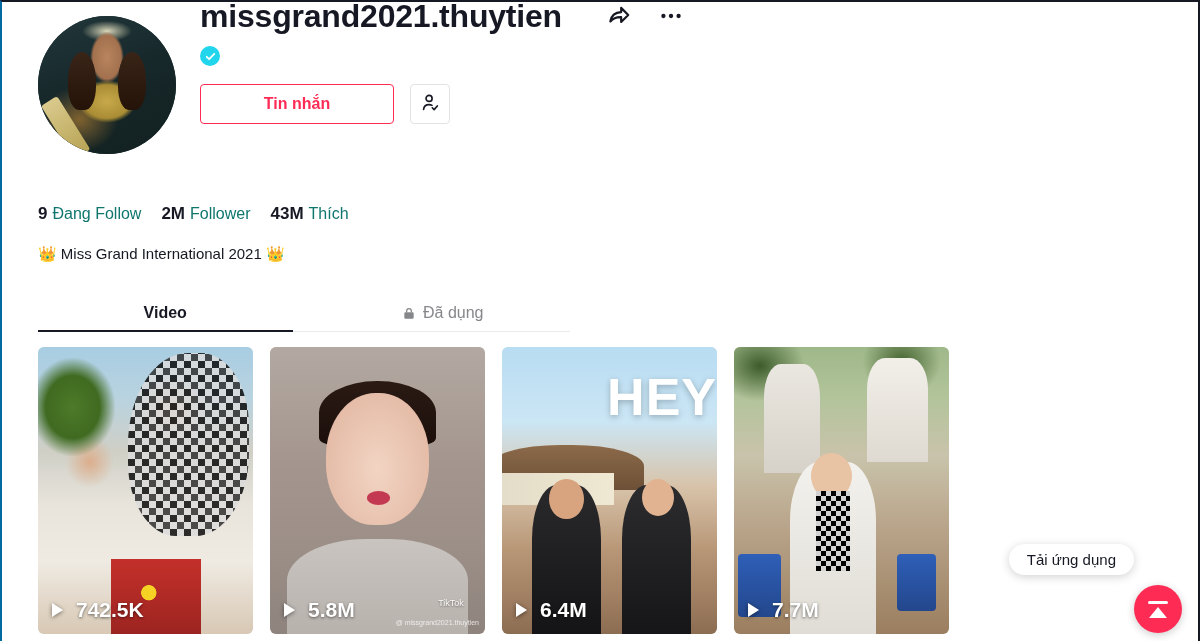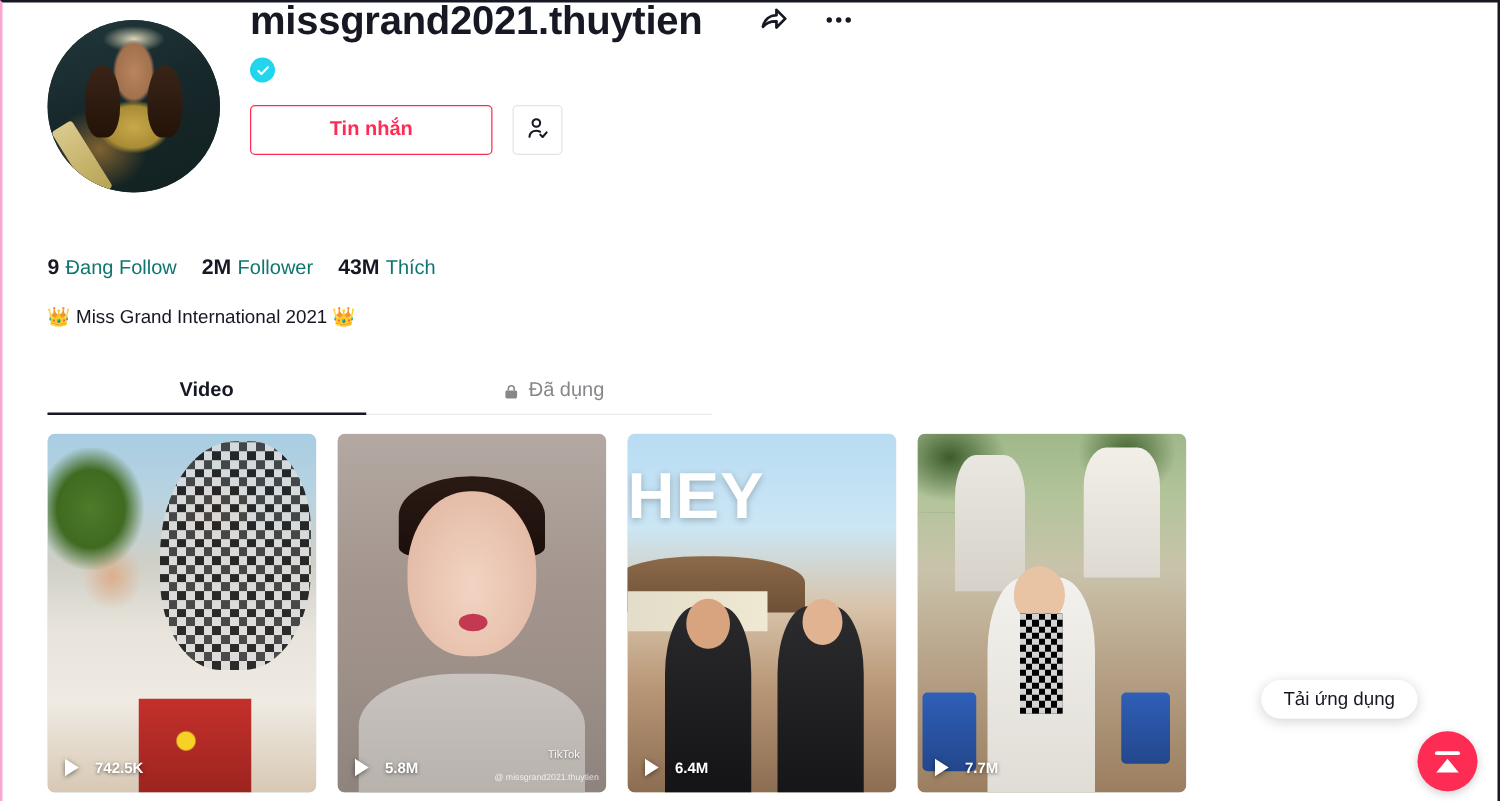--- a/index.html
+++ b/index.html
@@ -6,21 +6,21 @@
   html, body {
     width: 1200px; height: 641px;
     background: #ffffff;
     font-family: "Liberation Sans", sans-serif;
     overflow: hidden;
   }
   #page {
     position: relative;
     width: 1200px; height: 641px;
     background: #fff;
-    border-left: 2px solid #f9a8d4;
+    border-left: 2px solid #0369a1;
     border-right: 2px solid #161823;
     border-top: 2px solid #161823;
     overflow: hidden;
   }
 
   
   .profile-header {
     position: absolute;
     left: 36px; top: 0px;
     width: 1130px;
@@ -174,21 +174,21 @@
     border-radius: 6px;
     overflow: hidden;
     cursor: pointer;
     background: #ddd;
   }
   .thumb { position: absolute; inset: 0; }
   .play-row {
     position: absolute; left: 14px; bottom: 12px;
     display: flex; align-items: center; gap: 7px;
     color: #fff;
-    font-size: 12px; font-weight: bold;
+    font-size: 21px; font-weight: bold;
     text-shadow: 0 1px 3px rgba(0,0,0,.55);
     z-index: 3;
   }
   .play-tri {
     width: 0; height: 0;
     border-left: 11px solid #fff;
     border-top: 7px solid transparent;
     border-bottom: 7px solid transparent;
     filter: drop-shadow(0 1px 2px rgba(0,0,0,.5));
   }
@@ -200,21 +200,21 @@
     color: #fff; font-size: 9px; font-weight: normal;
     opacity: .9; z-index: 3;
     text-shadow: 0 1px 2px rgba(0,0,0,.5);
   }
   .tt-handle {
     position: absolute; right: 6px; bottom: 8px;
     color: rgba(255,255,255,.75); font-size: 7px; z-index: 3;
   }
   .hey-text {
     position: absolute; left: 0; right: 0; top: 20px;
-    text-align: left;
+    text-align: right;
     color: #fff;
     font-size: 52px;
     font-weight: bold;
     letter-spacing: 1px;
     text-shadow: 0 2px 6px rgba(0,0,0,.25);
     z-index: 3;
   }
 
   
   .tooltip-pill {

